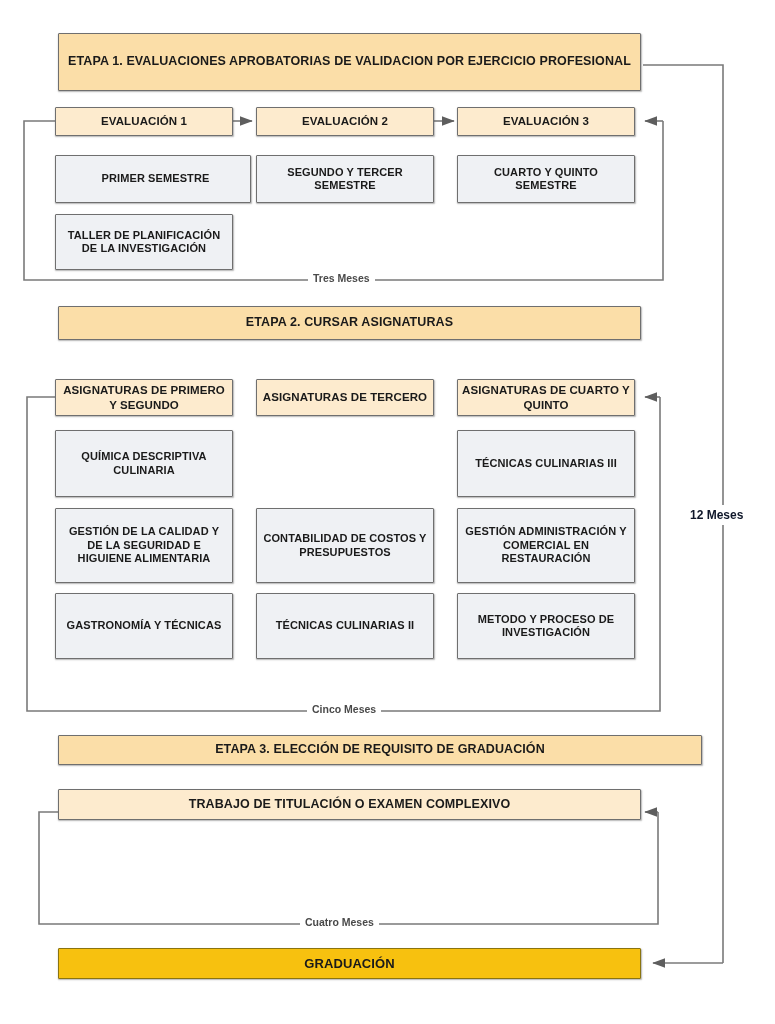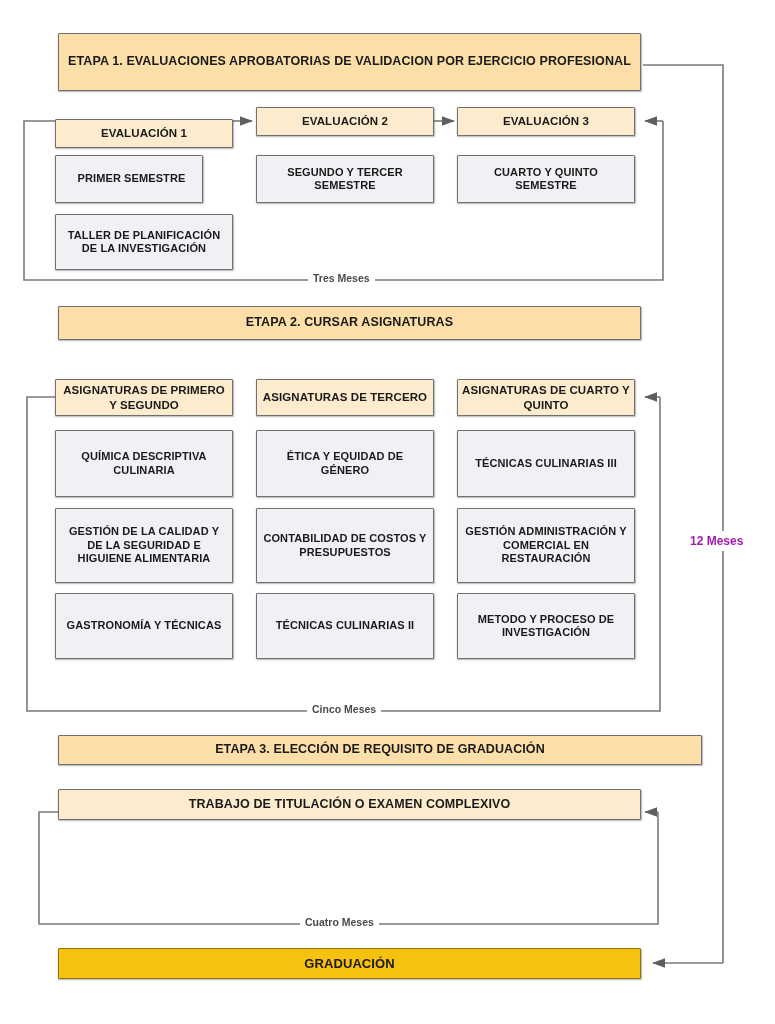--- a/index.html
+++ b/index.html
@@ -84,24 +84,23 @@
     color:#4a4a4a;
     padding:0 5px;
     white-space:nowrap;
   }
   .side-label{
     position:absolute;
     z-index:4;
     background:#ffffff;
     font-size:12px;
     font-weight:bold;
-    color:#a21caf;
+    color:#0f172a;
     padding:3px 2px;
     white-space:nowrap;
-    margin-top:26px;
   }
 </style>
 </head>
 <body>
 
 <div id="page">
 
   <svg id="wires" viewBox="0 0 775 1024" xmlns="http://www.w3.org/2000/svg">
     <defs>
       <marker id="arw" markerWidth="9" markerHeight="9" refX="7.5" refY="3" orient="auto" markerUnits="strokeWidth">
@@ -124,44 +123,43 @@
       <path d="M660,397 L645,397" marker-end="url(#arw)"></path>
 
       <path d="M58,812 L39,812 L39,924 L658,924 L658,812"></path>
       <path d="M658,812 L645,812" marker-end="url(#arw)"></path>
 
     </g>
   </svg>
 
   <div class="box etapa" style="left:58px; top:33px; width:583px; height:58px;">ETAPA 1. EVALUACIONES APROBATORIAS DE VALIDACION POR EJERCICIO PROFESIONAL</div>
 
-  <div class="box colhead" style="left:55px; top:107px; width:178px; height:29px;margin-top:12px;">EVALUACIÓN 1</div>
+  <div class="box colhead" style="left:55px; top:107px; width:178px; height:29px;">EVALUACIÓN 1</div>
   <div class="box colhead" style="left:256px; top:107px; width:178px; height:29px;">EVALUACIÓN 2</div>
   <div class="box colhead" style="left:457px; top:107px; width:178px; height:29px;">EVALUACIÓN 3</div>
 
-  <div class="box subject" style="left:55px; top:155px; width:148px; height:48px;padding-left:11px;">PRIMER SEMESTRE</div>
+  <div class="box subject" style="left:55px; top:155px; width:196px; height:48px;padding-left:11px;">PRIMER SEMESTRE</div>
   <div class="box subject" style="left:55px; top:214px; width:178px; height:56px;">TALLER DE PLANIFICACIÓN DE LA INVESTIGACIÓN</div>
 
   <div class="box subject" style="left:256px; top:155px; width:178px; height:48px;">SEGUNDO  Y TERCER SEMESTRE</div>
 
   <div class="box subject" style="left:457px; top:155px; width:178px; height:48px;">CUARTO Y QUINTO SEMESTRE</div>
 
   <div class="duration" style="left:308px; top:272px;">Tres Meses</div>
 
   <div class="box etapa" style="left:58px; top:306px; width:583px; height:34px;">ETAPA 2. CURSAR ASIGNATURAS</div>
 
   <div class="box colhead" style="left:55px; top:379px; width:178px; height:37px;">ASIGNATURAS DE PRIMERO Y SEGUNDO</div>
   <div class="box colhead" style="left:256px; top:379px; width:178px; height:37px;">ASIGNATURAS DE TERCERO</div>
   <div class="box colhead" style="left:457px; top:379px; width:178px; height:37px;">ASIGNATURAS DE CUARTO Y QUINTO</div>
 
   <div class="box subject" style="left:55px; top:508px; width:178px; height:75px;">GESTIÓN DE LA CALIDAD Y DE LA SEGURIDAD E HIGUIENE ALIMENTARIA</div>
   <div class="box subject" style="left:55px; top:430px; width:178px; height:67px;">QUÍMICA DESCRIPTIVA CULINARIA</div>
   <div class="box subject" style="left:55px; top:593px; width:178px; height:66px;">GASTRONOMÍA  Y TÉCNICAS</div>
 
-  <div class="box subject" style="left:256px; top:430px; width:178px; height:67px;">ÉTICA Y EQUIDAD DE GÉNERO</div>
   <div class="box subject" style="left:256px; top:508px; width:178px; height:75px;">CONTABILIDAD DE COSTOS Y PRESUPUESTOS</div>
   <div class="box subject" style="left:256px; top:593px; width:178px; height:66px;">TÉCNICAS CULINARIAS II</div>
 
   <div class="box subject" style="left:457px; top:430px; width:178px; height:67px;">TÉCNICAS CULINARIAS III</div>
   <div class="box subject" style="left:457px; top:508px; width:178px; height:75px;">GESTIÓN ADMINISTRACIÓN Y COMERCIAL EN RESTAURACIÓN</div>
   <div class="box subject" style="left:457px; top:593px; width:178px; height:66px;">METODO Y PROCESO DE INVESTIGACIÓN</div>
 
   <div class="duration" style="left:307px; top:703px;">Cinco Meses</div>
 
   <div class="side-label" style="left:688px; top:505px;">12 Meses</div>

